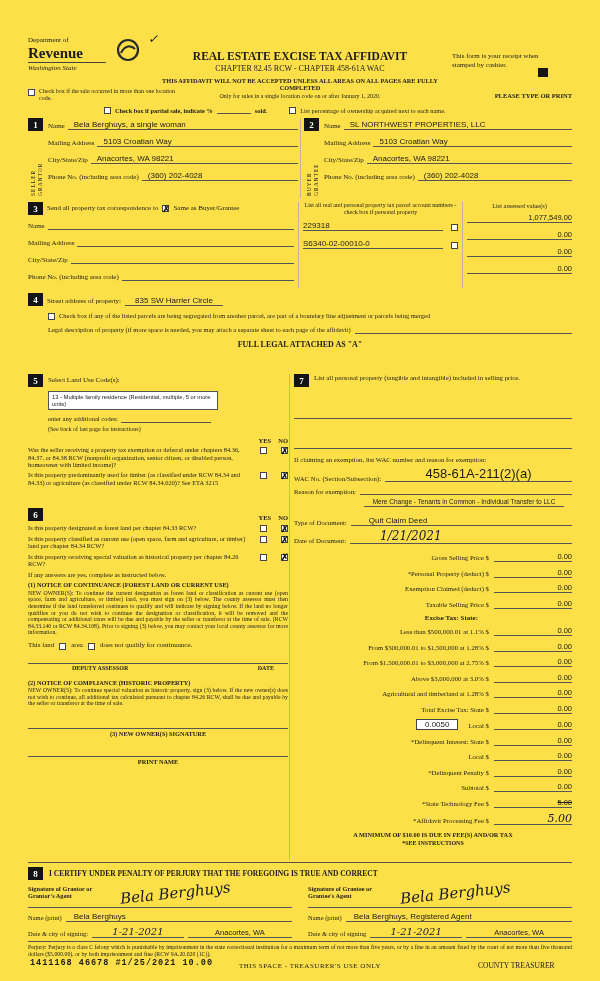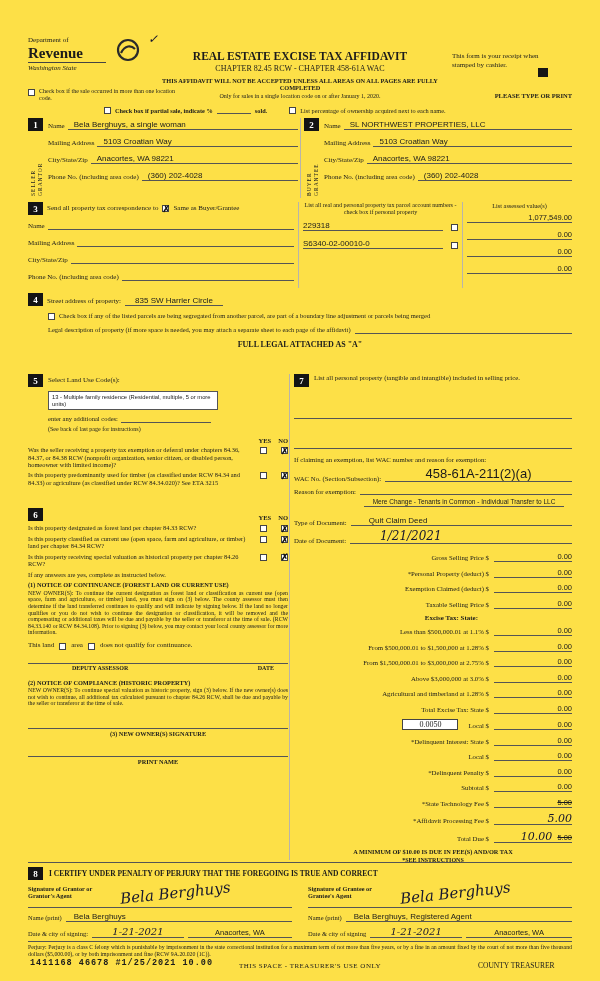--- a/index.html
+++ b/index.html
@@ -33,22 +33,22 @@
   .fval{flex:1;font-size:8px;padding-left:6px;font-family:"Liberation Sans",sans-serif;min-height:9px}
   .qrow{display:flex;margin-bottom:3px}
   .qtext{flex:1;font-size:6.4px;line-height:7.4px;padding-right:5px}
   .qboxes{width:28px;display:flex;justify-content:space-between;padding-top:1px;flex:none}
   .ynhead{display:flex;justify-content:flex-end;font-weight:bold;font-size:6.5px;gap:7px;margin-bottom:2px}
   .mrow{display:flex;align-items:flex-end;justify-content:flex-end;margin-bottom:5.5px}
   .mlbl{font-size:6.8px;text-align:right;line-height:8px}
   .mval{width:78px;margin-left:5px;text-align:right;font-size:7.5px;font-family:"Liberation Sans",sans-serif;min-height:9px;flex:none}
   .script{font-family:"DejaVu Serif",serif;font-style:italic;color:#15152e}
   .strike{text-decoration:line-through}
-  .ratebox{display:inline-block;border:1px solid #444;padding:0 16px;font-size:8px;
-           font-family:Liberation Serif, serif;background:#fff}
+  .ratebox{display:inline-block;border:1px solid #444;padding:0 8px;font-size:8px;
+           font-family:Liberation Sans, sans-serif;background:#fff}
   .vline{position:absolute;width:1px;background:#b9b4aa}
   .sig{position:absolute;font-size:15px;transform:rotate(-6deg);white-space:nowrap}
 </style>
 </head>
 <body>
 
 <div class="page">
 
   <div class="abs" style="left:28px;top:36px;width:130px">
     <div class="f7">Department of</div>
@@ -396,27 +396,20 @@
         <span class="mval u">0.00</span>
         </div>
       <div class="mrow">
           <span class="mlbl">*State Technology Fee $</span>
         <span class="mval u strike">5.00</span>
         </div>
       <div class="mrow">
           <span class="mlbl">*Affidavit Processing Fee $</span>
         <span class="mval u script" style="font-size:11px;line-height:11px">5.00</span>
         </div>
-      <div class="mrow">
-          <span class="mlbl">Total Due $</span>
-        <span class="mval u">
-          <span class="script" style="font-size:11px;line-height:11px">10.00</span>
-          <span class="strike" style="font-size:7.5px;margin-left:3px">5.00</span>
-        </span>
-        </div>
     </div>
 
     <div class="b f63 c" style="margin-top:4px">A MINIMUM OF $10.00 IS DUE IN FEE(S) AND/OR TAX</div>
     <div class="b f6 c" style="margin-top:2px">*SEE INSTRUCTIONS</div>
   </div>
 
   <div class="abs" style="left:28px;top:862px;width:544px;border-top:1px solid #555;padding-top:4px">
     <div style="display:flex;align-items:center;gap:6px;margin-bottom:4px">
       <span class="numbox">8</span>
       <span class="b f75">I CERTIFY UNDER PENALTY OF PERJURY THAT THE FOREGOING IS TRUE AND CORRECT</span>

